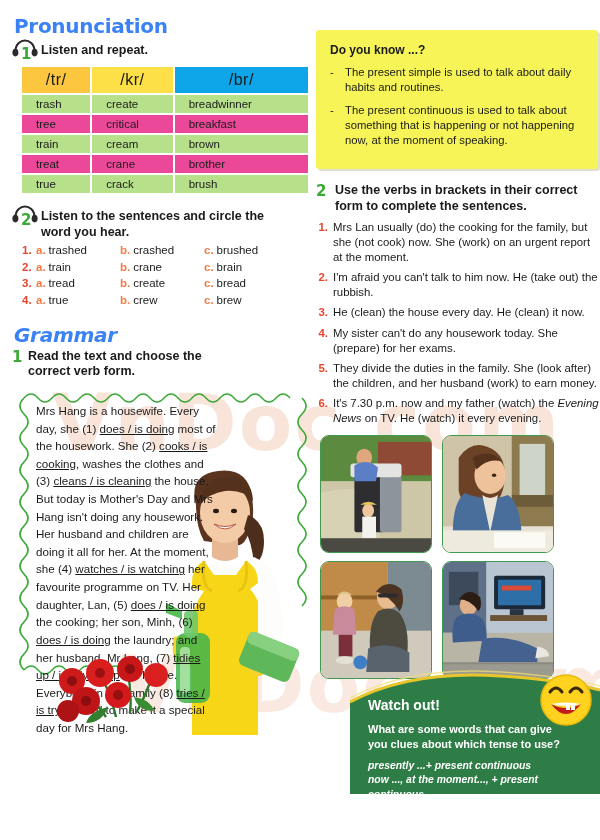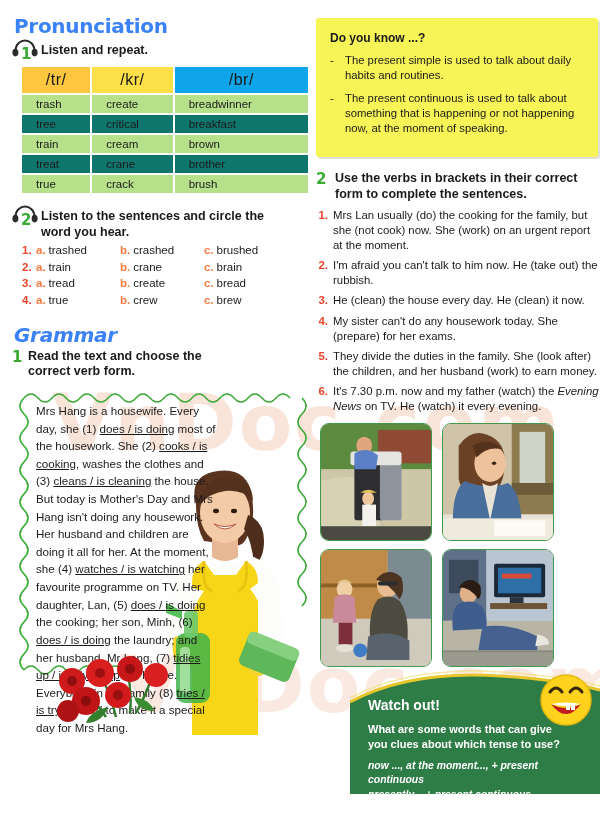--- a/index.html
+++ b/index.html
@@ -31,21 +31,21 @@
   .watermark.two {
     top: 640px;
     left: 120px;
     color: rgba(226, 132, 84, 0.18);
   }
 
   .page { position: relative; width: 600px; height: 840px; z-index: 2; }
 
   
   .col-left  { position: absolute; left: 8px;  top: 0; width: 300px; }
-  .col-right { position: absolute; left: 312px; top: 0; width: 288px; }
+  .col-right { position: absolute; left: 312px; top: 12px; width: 288px; }
 
   
   .section-title {
     font-family: "DejaVu Sans", sans-serif;
     font-weight: bold;
     font-size: 20px;
     letter-spacing: -0.3px;
     color: #3b82f6;
     margin: 0 0 2px 6px;
   }
@@ -105,21 +105,21 @@
     font-size: 16px;
     letter-spacing: 0.5px;
   }
   table.pron th.c1 { background: #fcc63f; }
   table.pron th.c2 { background: #fde047; }
   table.pron th.c3 { background: #0ea5e9; }
   table.pron td {
     padding: 3px 0 3px 14px;
     background: #b7e08a;
   }
-  table.pron tr.alt td { background: #0f766e; }
+  table.pron tr.alt td { background: #ec4899; }
 
   
   .circle-list { margin: 4px 0 0 14px; font-size: 11.5px; }
   .circle-row { display: flex; margin-bottom: 4.5px; }
   .cl-num { color: #e8452c; font-weight: bold; width: 14px; }
   .cl-opt { width: 84px; display: flex; gap: 3px; }
   .cl-letter { color: #f47b42; font-weight: bold; }
 
   
   .grammar-wrap { position: relative; margin-top: 6px; }
@@ -582,19 +582,19 @@
       <path d="M32 20 q6 -8 12 0" fill="none" stroke="#3a2a08" stroke-width="3" stroke-linecap="round"></path>
       <path d="M13 32 q15 20 30 0 q-15 8 -30 0z" fill="#c21b1b"></path>
       <path d="M13 32 q15 4 30 0 q-15 -3 -30 0z" fill="#ffffff"></path>
       <rect x="28" y="33" width="4" height="5" fill="#ffffff"></rect>
       <rect x="33" y="33" width="4" height="5" fill="#ffffff"></rect>
     </svg>
 
     <div class="wo-body">
       <div class="wo-title">Watch out!</div>
       <div class="wo-q">What are some words that can give you clues about which tense to use?</div>
+      <div class="wo-rule">presently ...+ present continuous</div>
       <div class="wo-rule">now ..., at the moment..., + present continuous</div>
-      <div class="wo-rule">presently ...+ present continuous</div>
       <div class="wo-rule">usually, always, every day, ... + present simple</div>
     </div>
   </div>
 
 </div>
 
 </body></html>

